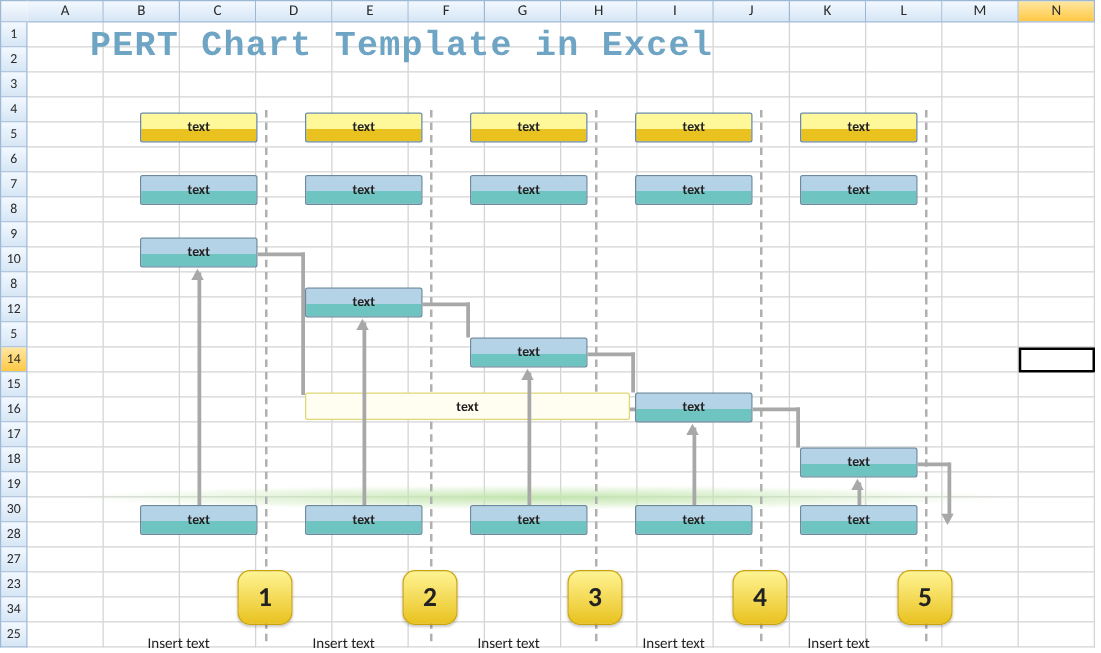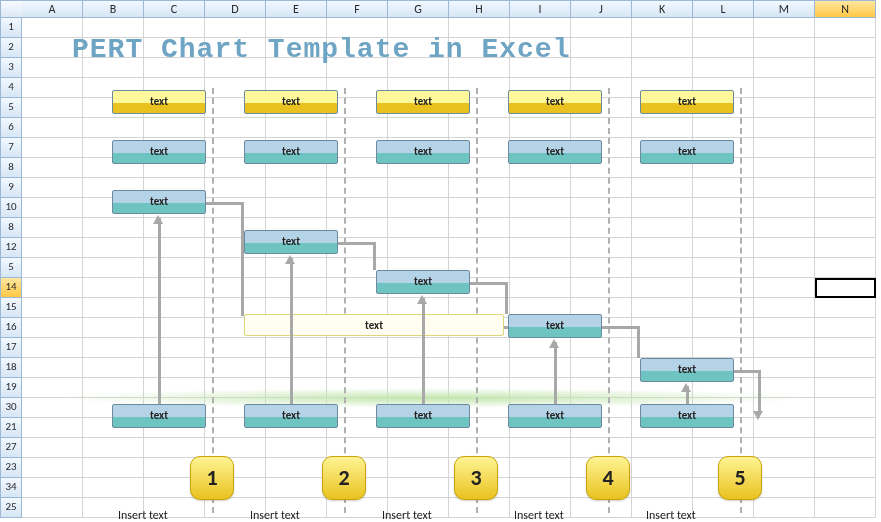--- a/index.html
+++ b/index.html
@@ -17,21 +17,21 @@
 .rowhdr .row.sel { background:linear-gradient(#ffe6a0,#ffc845); }
 
 
 .grid { position:absolute; top:18px; left:22px; width:859px; height:504px;}
 .grid .cell { position:absolute; border-right:1px solid #d4d4d4; border-bottom:1px solid #d4d4d4; width:61px; height:20px;}
 .grid .cell.activesel { border:2px solid #000; }
 
 
 .diagram { position:absolute; top:18px; left:22px; width:820px; height:500px; }
 
-.title { position:absolute; top:16px; left:50px; font-family:"Courier New",monospace; font-weight:bold; font-size:28px; color:#6ea4c4; letter-spacing:1px;}
+.title { position:absolute; top:4px; left:50px; font-family:"Courier New",monospace; font-weight:bold; font-size:28px; color:#6ea4c4; letter-spacing:1px;}
 
 .box { position:absolute; width:94px; height:24px; border:1px solid #6b8aa0; border-radius:2px; font-size:11px; font-weight:bold; text-align:center; line-height:22px; color:#222;}
 .box.yellow { background:linear-gradient(#fff89a 55%, #e9c21f 55%); }
 .box.blue   { background:linear-gradient(#b5d3e7 55%, #6ec4c0 55%); }
 .box.pale   { background:#fffef0; border:1px solid #ded77a; width:260px;}
 
 .vline { position:absolute; border-left:2px dashed #b0b0b0; }
 .arrow { position:absolute; width:3px; background:#a8a8a8;}
 .arrowhead { position:absolute; width:0; height:0; border-left:5px solid transparent; border-right:5px solid transparent; border-bottom:9px solid #a8a8a8;}
 .hconn { position:absolute; height:3px; background:#a8a8a8;}
@@ -75,21 +75,21 @@
     <div class="row">8</div>
     <div class="row">12</div>
     <div class="row">5</div>
     <div class="row sel">14</div>
     <div class="row">15</div>
     <div class="row">16</div>
     <div class="row">17</div>
     <div class="row">18</div>
     <div class="row">19</div>
     <div class="row">30</div>
-    <div class="row">21</div>
+    <div class="row">28</div>
     <div class="row">27</div>
     <div class="row">23</div>
     <div class="row">34</div>
     <div class="row">25</div>
   </div>
 
 <div class="grid">
     <div class="cell" style="left: 0px; top: 0px;"></div>
     <div class="cell" style="left: 61px; top: 0px;"></div>
     <div class="cell" style="left: 122px; top: 0px;"></div>

